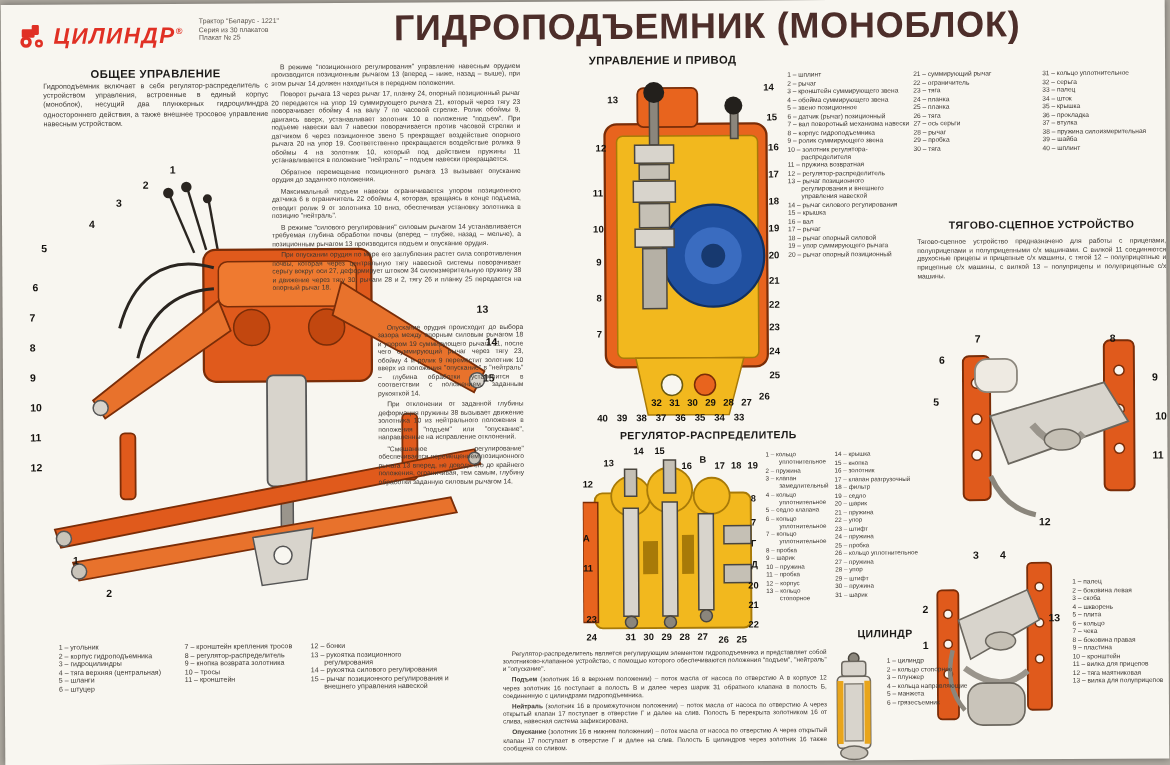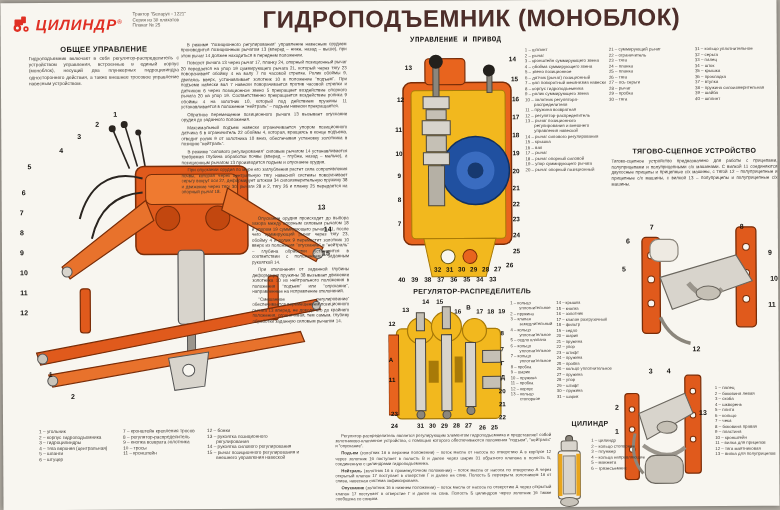--- a/index.html
+++ b/index.html
@@ -147,21 +147,21 @@
         <p>В режиме "силового регулирования" силовым рычагом 14 устанавливается требуемая глубина обработки почвы (вперед – глубже, назад – мельче), а позиционным рычагом 13 производится подъем и опускание орудия.</p>
         <p>При опускании орудия по мере его заглубления растет сила сопротивления почвы, которая через центральную тягу навесной системы поворачивает серьгу вокруг оси 27, деформирует штоком 34 силоизмерительную пружину 38 и движение через тягу 30, рычаги 28 и 2, тягу 26 и планку 25 передается на опорный рычаг 18.</p>
       </div>
   <div class="abs para" style="left:250px;top:214px;width:97px;height:112px;font-size:4.5px;line-height:1.22;overflow:hidden;">
 
   <p>Опускание орудия происходит до выбора зазора между опорным силовым рычагом 18 и упором 19 суммирующего рычага 21, после чего суммирующий рычаг через тягу 23, обойму 4 и ролик 9 переместит золотник 10 вверх из положения "опускание" в "нейтраль" – глубина обработки установится в соответствии с положением, заданным рукояткой 14.</p>
         <p>При отклонении от заданной глубины деформация пружины 38 вызывает движение золотника 10 из нейтрального положения в положения "подъем" или "опускание", направленные на исправление отклонений.</p>
         <p>"Смешанное регулирование" обеспечивается перемещением позиционного рычага 13 вперед, не доводя его до крайнего положения, ограничивая, тем самым, глубину обработки заданную силовым рычагом 14.</p>
       </div>
 
-  <div class="abs sec-h" style="left:380px;top:35px;width:150px;font-size:7.5px;font-family:Liberation Mono, monospace;">УПРАВЛЕНИЕ И ПРИВОД</div>
+  <div class="abs sec-h" style="left:366px;top:35px;width:150px;font-size:7.5px;">УПРАВЛЕНИЕ И ПРИВОД</div>
   <div class="abs" style="left:394px;top:48px;width:127px;height:238px;">
     <svg width="127" height="238" viewBox="0 0 127 238">
 
       <path d="M16,34 h92 a8,8 0 0 1 8,8 v146 a8,8 0 0 1 -8,8 h-92 a8,8 0 0 1 -8,-8 v-146 a8,8 0 0 1 8,-8 z" fill="#e8641e" stroke="#7a2d08" stroke-width="1.5"></path>
       <rect x="30" y="10" width="40" height="26" rx="4" fill="#e8641e" stroke="#7a2d08" stroke-width="1.2"></rect>
 
       <rect x="16" y="42" width="94" height="148" rx="4" fill="#f2b81e" stroke="#a87a08" stroke-width="1"></rect>
 
       <circle cx="80" cy="122" r="34" fill="#2050a0" stroke="#12305f" stroke-width="1.5"></circle>
       <circle cx="80" cy="122" r="19" fill="#3a6cc0"></circle>

